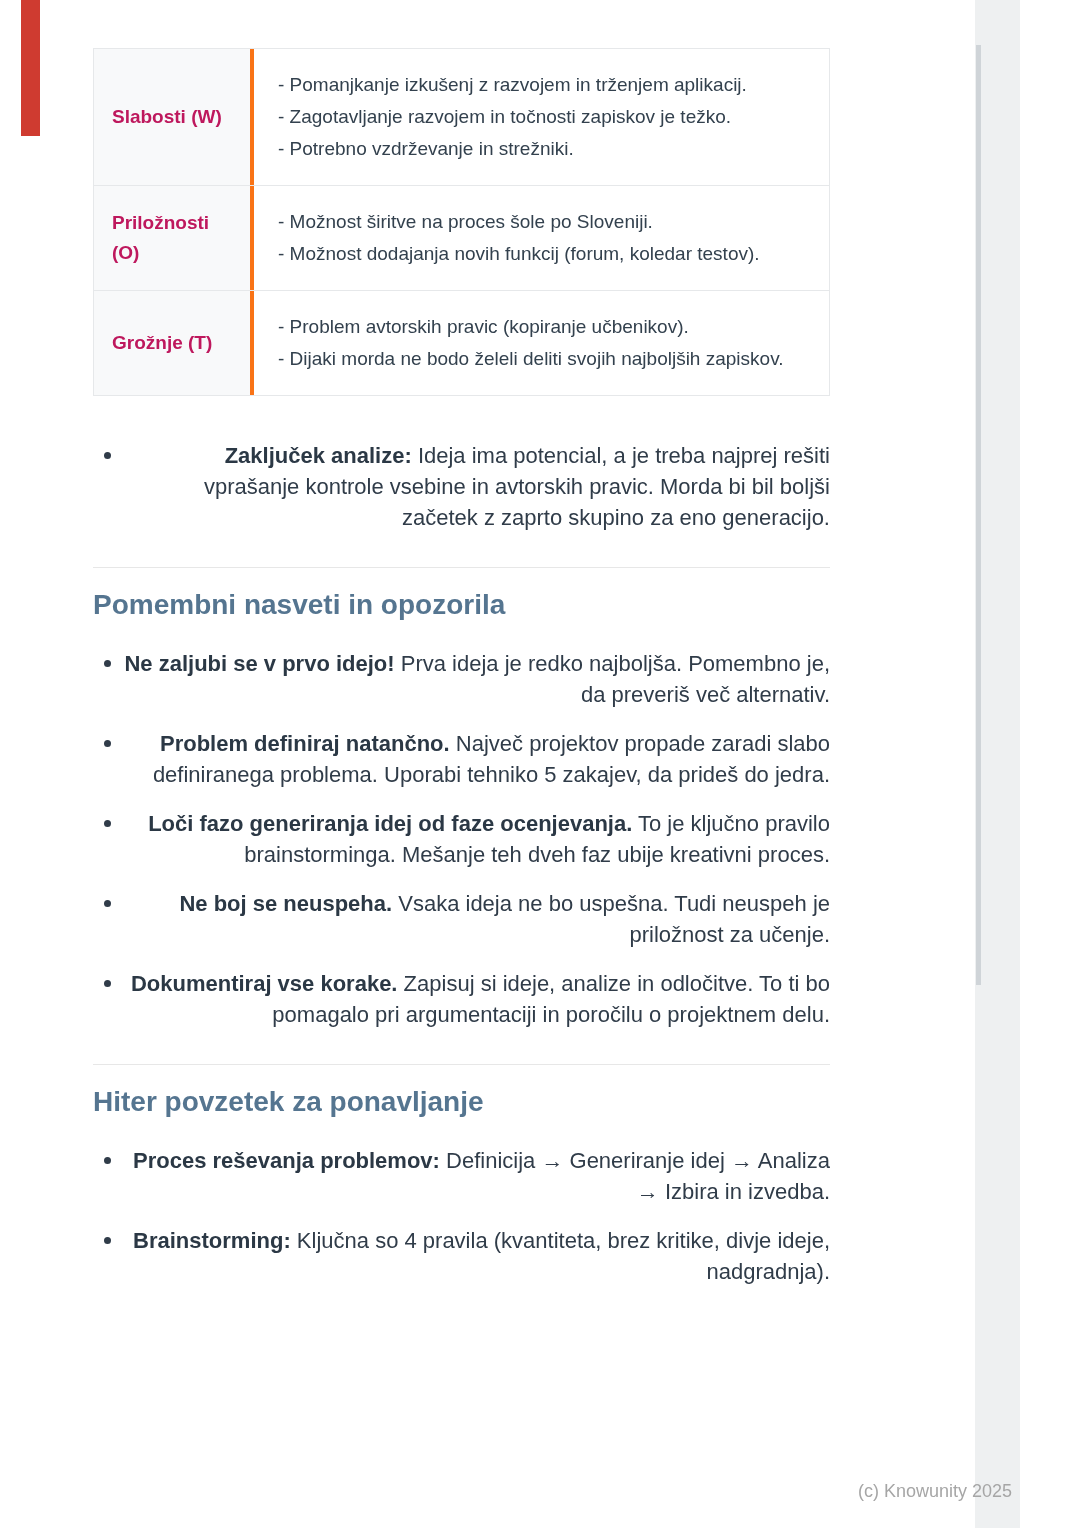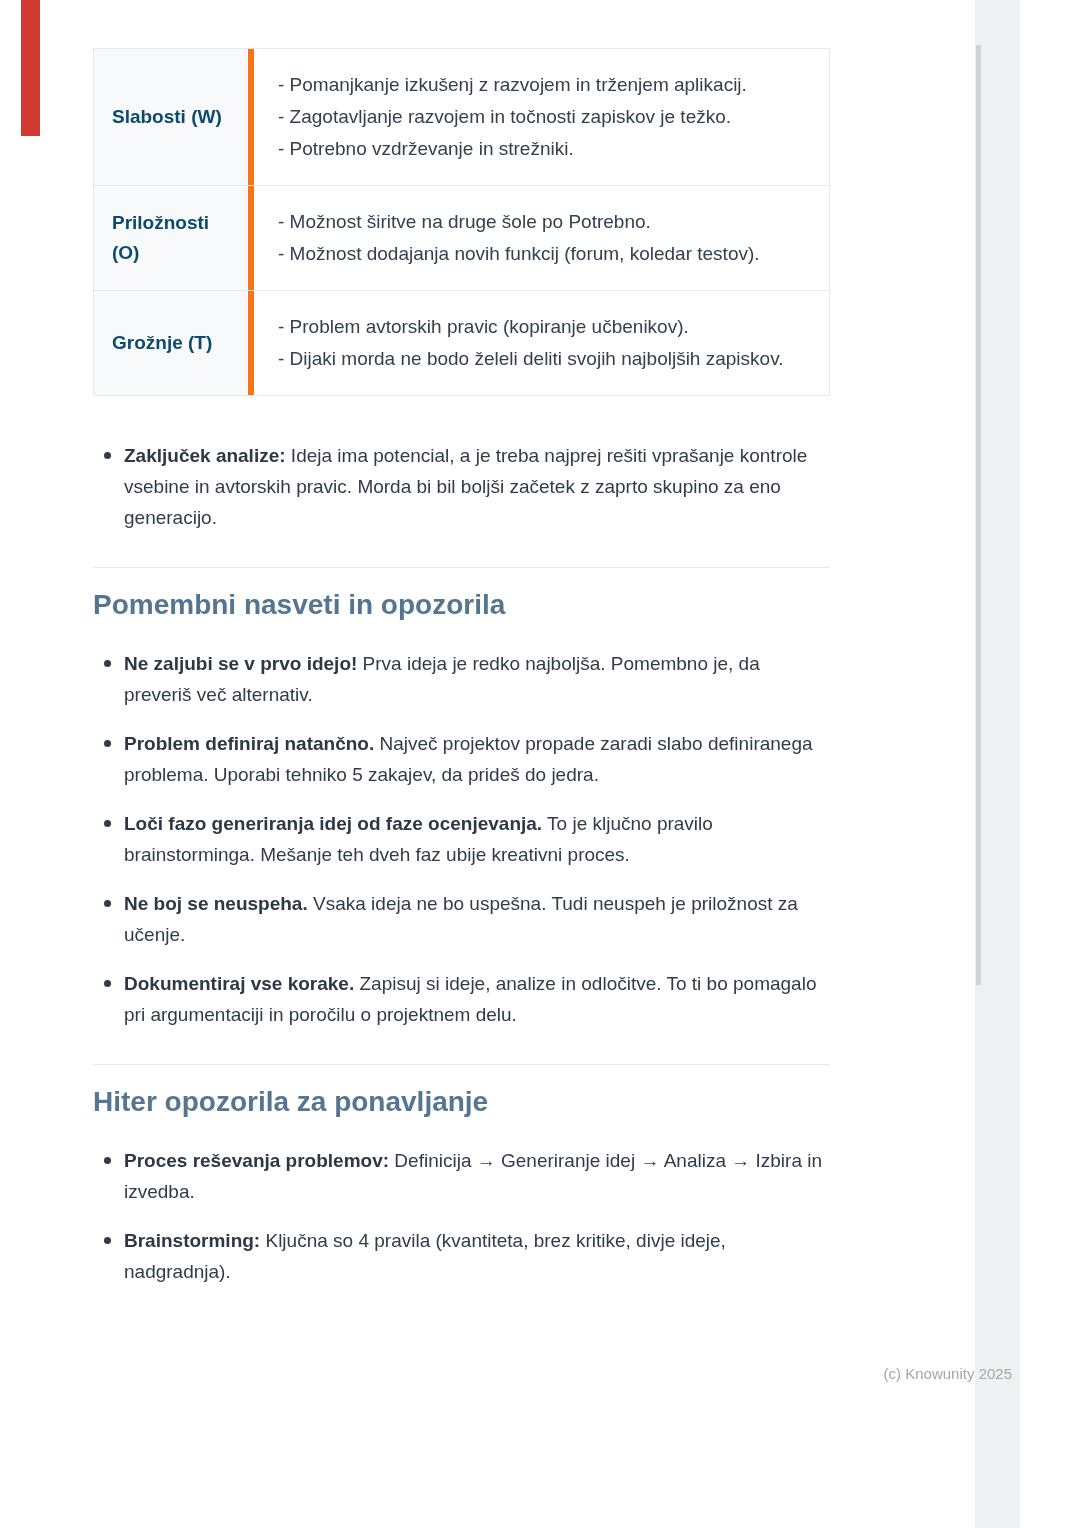--- a/index.html
+++ b/index.html
@@ -38,60 +38,60 @@
     background: #fff;
     margin-bottom: 44px;
   }
   .trow {
     display: grid;
     grid-template-columns: 160px 1fr;
   }
   .trow + .trow { border-top: 1px solid #e6e8ea; }
   .tlabel {
     background: #f8f9fa;
-    border-right: 6px solid #f97316;
+    border-right: 4px solid #f97316;
     padding: 0 12px 0 18px;
     display: flex; align-items: center;
     font-weight: 700;
     font-size: 19px; line-height: 30px;
-    color: #0c4a6e;
+    color: #be185d;
   }
   .tcell { padding: 20px 20px 20px 24px; }
   .tcell p {
     font-size: 19px; line-height: 32px;
     color: #33414e;
   }
   
   .bullet {
     position: relative;
     padding-left: 31px;
     margin-bottom: 18px;
-    font-size: 19px; line-height: 31px;
+    font-size: 22px; line-height: 31px; text-align: right;
   }
   .bullet .dot {
     position: absolute; left: 11px; top: 12px;
     width: 7px; height: 7px; border-radius: 50%;
     background: #303c49;
   }
   .bullet strong { font-weight: 700; color: #2b3845; }
   
   hr.divider {
     border: none;
     border-top: 1px solid #e7e7e7;
     margin: 34px 0 0 0;
   }
   h2.section-heading {
     margin: 20px 0 26px 0;
     font-size: 28px; line-height: 34px;
     font-weight: 600;
     color: #557590;
   }
   .copyright {
-    position: absolute; top: 1365px; right: 68px;
-    font-size: 15px; color: #a6a6a6;
+    position: absolute; top: 1481px; right: 68px;
+    font-size: 18px; color: #a6a6a6;
     z-index: 2;
   }
 </style>
 </head>
 <body>
 
 <div class="page">
 
   <div class="red-bar"></div>
 
@@ -104,21 +104,21 @@
         <div class="tcell">
           <p>- Pomanjkanje izkušenj z razvojem in trženjem aplikacij.</p>
           <p>- Zagotavljanje razvojem in točnosti zapiskov je težko.</p>
           <p>- Potrebno vzdrževanje in strežniki.</p>
         </div>
       </div>
 
       <div class="trow">
         <div class="tlabel">Priložnosti (O)</div>
         <div class="tcell">
-          <p>- Možnost širitve na druge šole po Potrebno.</p>
+          <p>- Možnost širitve na proces šole po Sloveniji.</p>
           <p>- Možnost dodajanja novih funkcij (forum, koledar testov).</p>
         </div>
       </div>
 
       <div class="trow">
         <div class="tlabel">Grožnje (T)</div>
         <div class="tcell">
           <p>- Problem avtorskih pravic (kopiranje učbenikov).</p>
           <p>- Dijaki morda ne bodo želeli deliti svojih najboljših zapiskov.</p>
         </div>
@@ -155,21 +155,21 @@
       <span><strong>Ne boj se neuspeha.</strong><span> Vsaka ideja ne bo uspešna. Tudi neuspeh je priložnost za učenje.</span></span>
     </div>
 
     <div class="bullet">
       <span class="dot"></span>
       <span><strong>Dokumentiraj vse korake.</strong><span> Zapisuj si ideje, analize in odločitve. To ti bo pomagalo pri argumentaciji in poročilu o projektnem delu.</span></span>
     </div>
 
     <hr class="divider">
 
-    <h2 class="section-heading">Hiter opozorila za ponavljanje</h2>
+    <h2 class="section-heading">Hiter povzetek za ponavljanje</h2>
 
     <div class="bullet">
       <span class="dot"></span>
       <span><strong>Proces reševanja problemov:</strong><span> Definicija → Generiranje idej → Analiza → Izbira in izvedba.</span></span>
     </div>
 
     <div class="bullet">
       <span class="dot"></span>
       <span><strong>Brainstorming:</strong><span> Ključna so 4 pravila (kvantiteta, brez kritike, divje ideje, nadgradnja).</span></span>
     </div>

